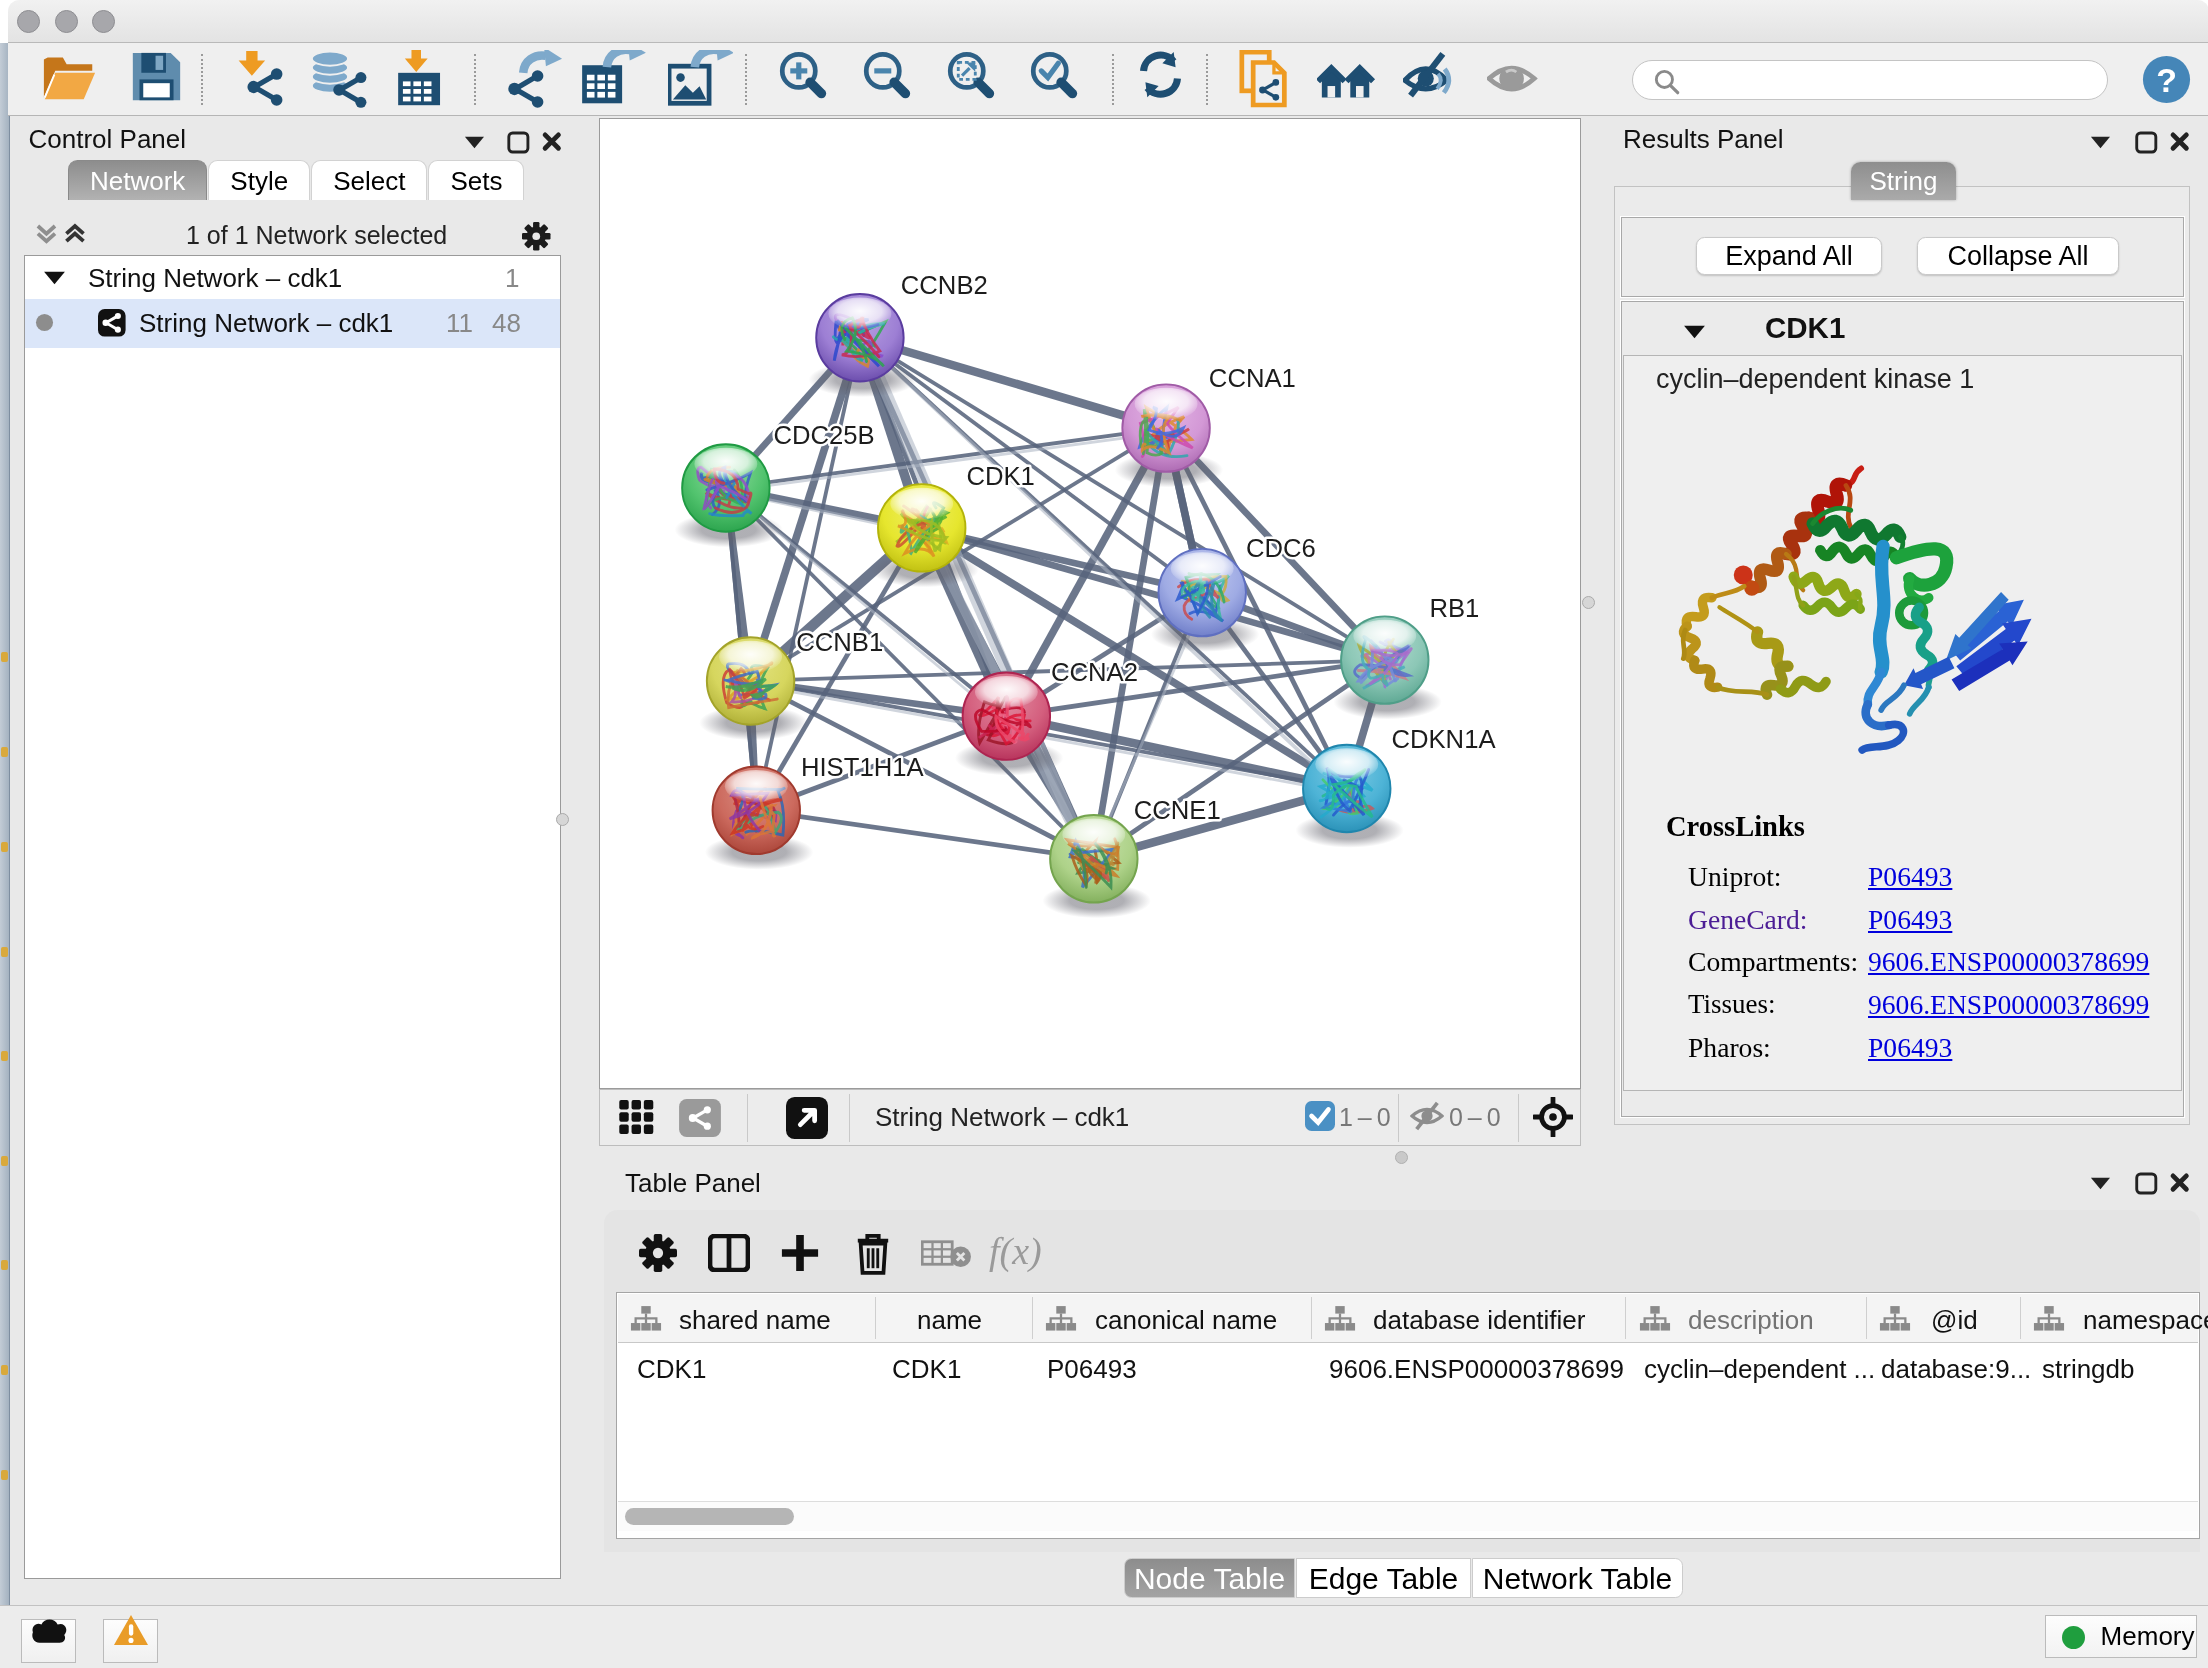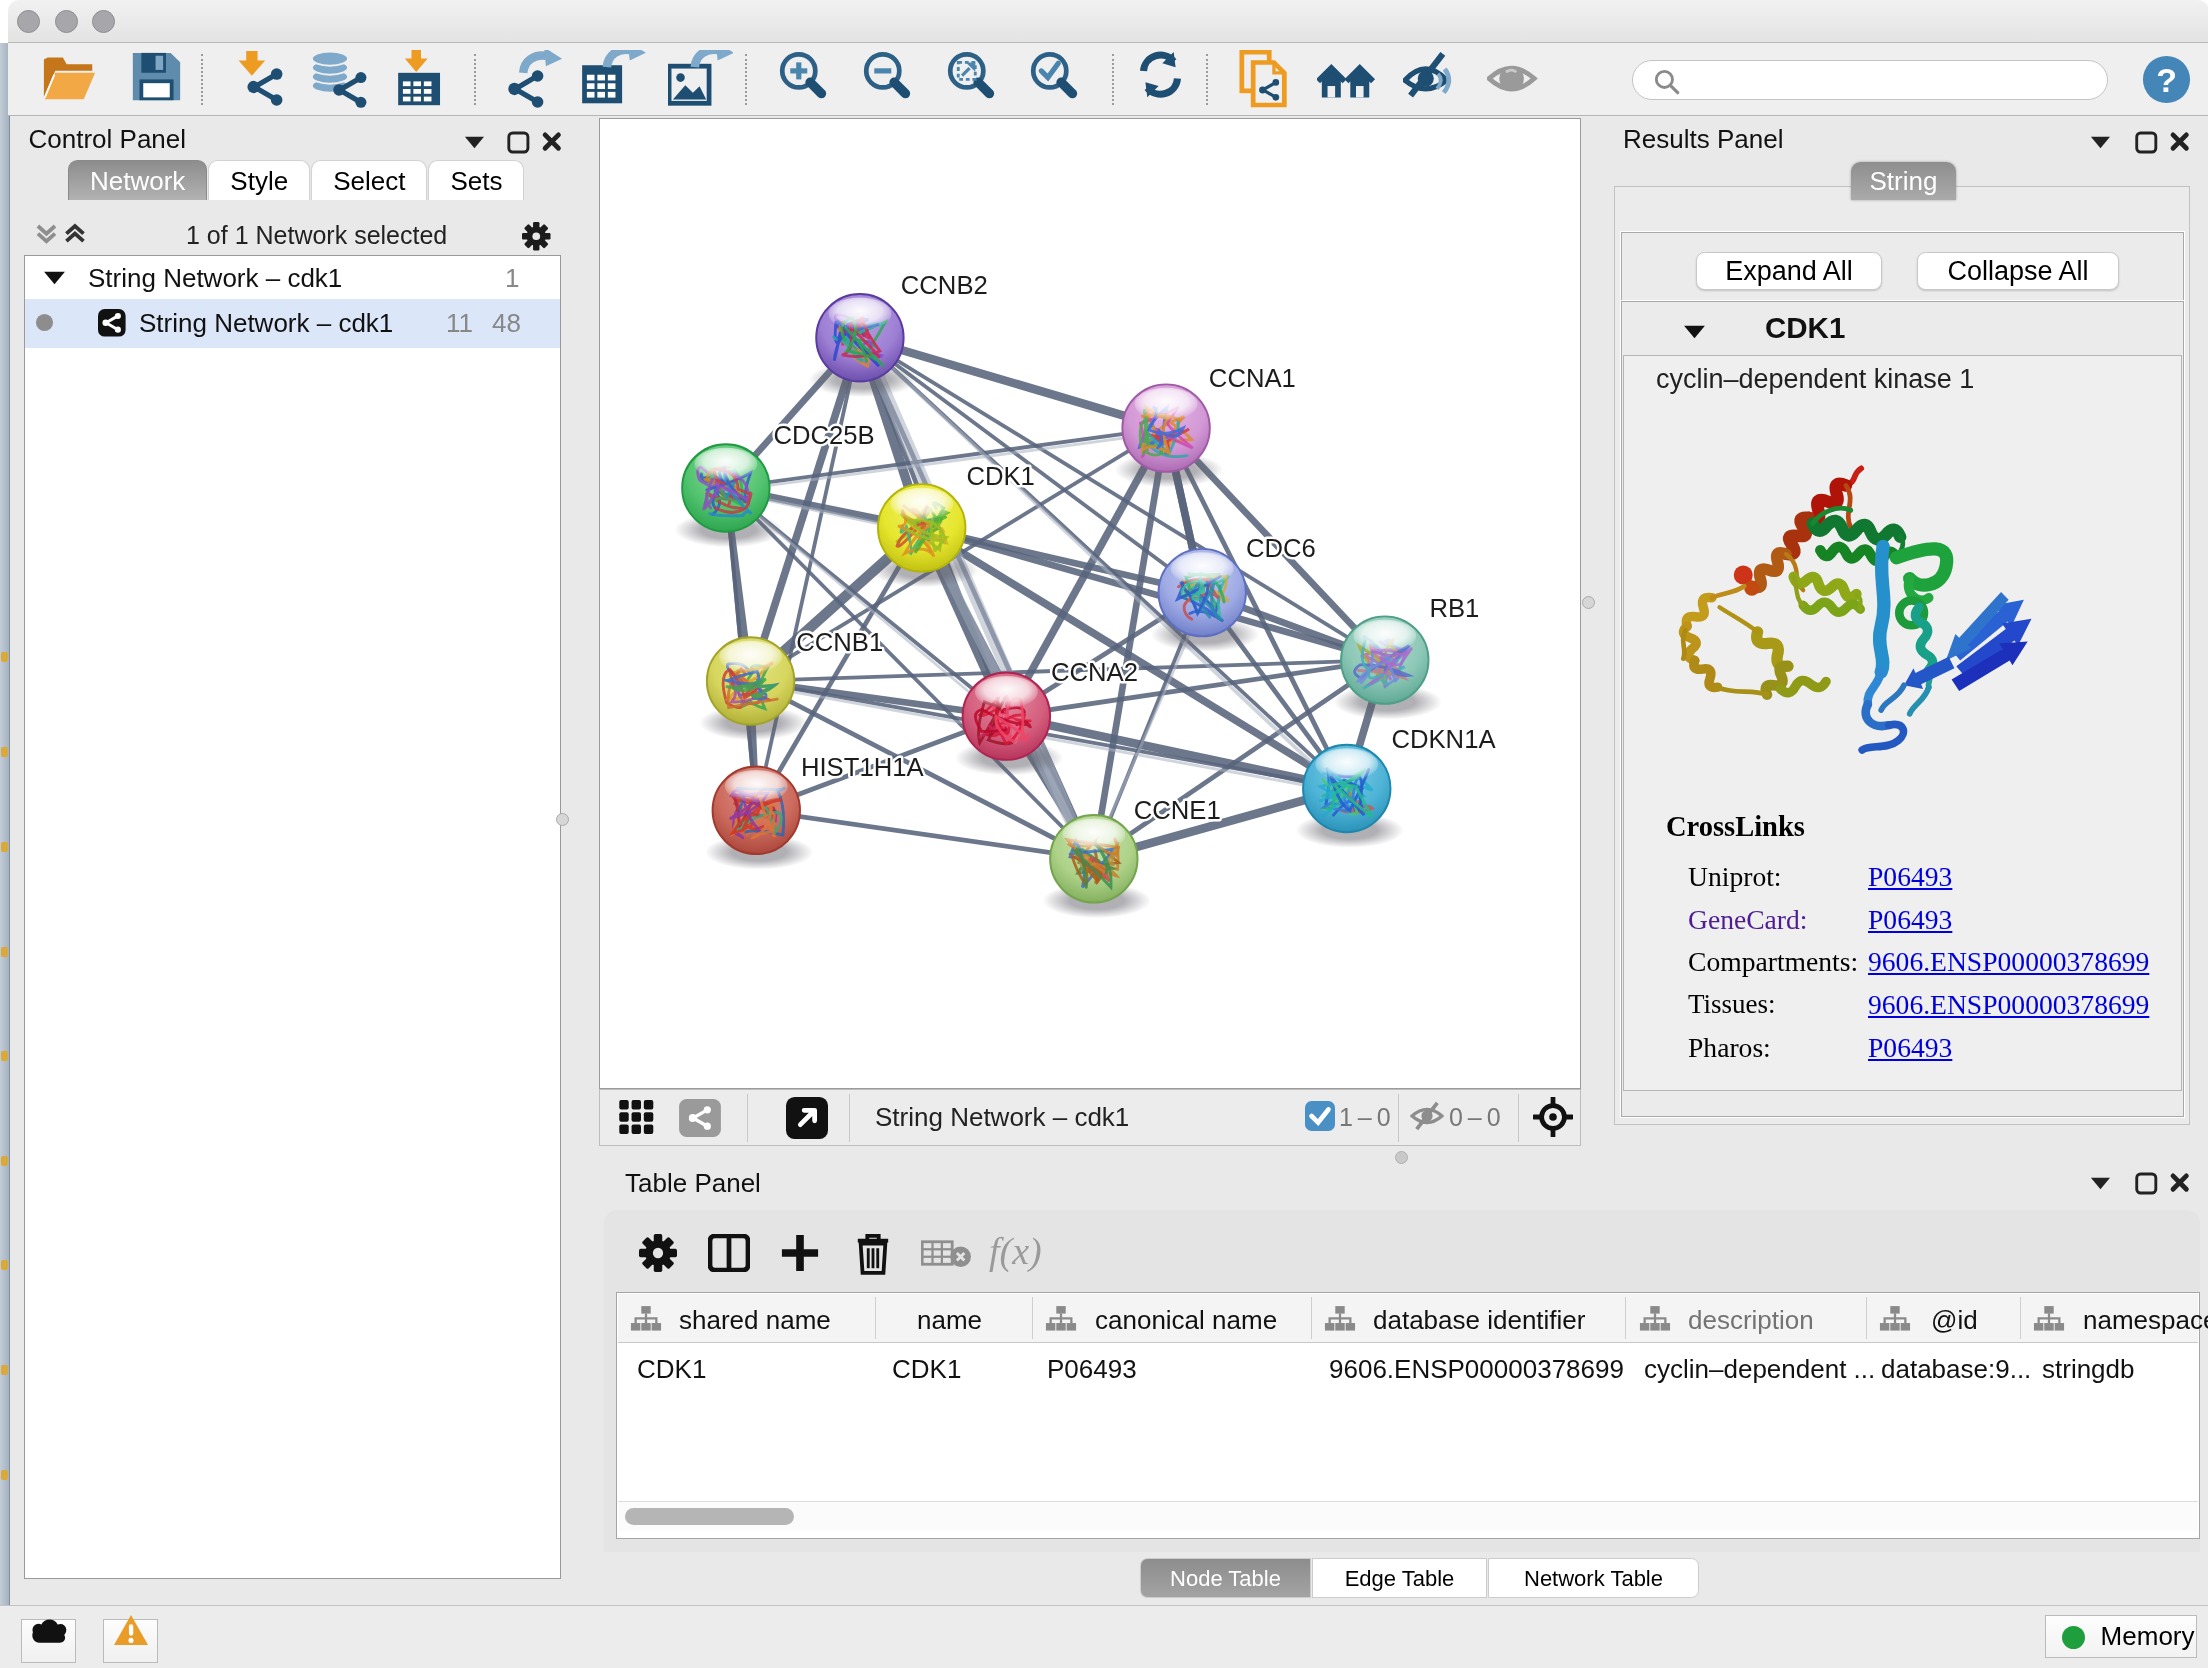--- a/index.html
+++ b/index.html
@@ -15,29 +15,29 @@
 .tab { display:inline-block; height:40px; line-height:40px; padding:0 21px; font-size:26px; background:#fff; color:#000; border:1px solid #d2d2d2; border-bottom:none; border-radius:9.5px 9.5px 0 0; margin-right:1px; vertical-align:bottom; }
 .tab.seltab { background:linear-gradient(#8d8d8d,#b2b2b2); color:#fff; border-color:#8a8a8a; }
 #cp-subtext { left:186px; top:221px; font-size:25px; color:#222; }
 #cp-list { left:24px; top:255px; width:537px; height:1324px; background:#fff; border:1.9px solid #9a9a9a; }
 .cprow2 { position:absolute; left:0; top:43px; width:100%; height:49px; background:#dbe6f9; }
 #netpanel { left:599px; top:118px; width:982px; height:971px; background:#fff; border:1.9px solid #9b9b9b; }
 #netstatus { left:599px; top:1089px; width:982px; height:57px; background:#ececec; border:1.9px solid #bdbdbd; }
 #rp-title { left:1623px; top:124px; font-size:26px; color:#111; }
 #rp-tab { left:1851px; top:162px; width:105px; height:38px; background:linear-gradient(#8e8e8e,#aaaaaa); border-radius:9.5px 9.5px 0 0; color:#fff; font-size:26px; text-align:center; line-height:38px; z-index:3; box-shadow:0 0 2.9px rgba(0,0,0,0.3);}
 #rp-outer { left:1614px; top:186px; width:576px; height:939px; background:#ebebeb; border:1.9px solid #c2c2c2; }
-#rp-btnbox { left:1621px; top:232px; width:563px; height:80px; border:1.9px solid #a8a8a8; background:#ebebeb; box-shadow:0 0 0 1px #fff; }
+#rp-btnbox { left:1621px; top:217px; width:563px; height:80px; border:1.9px solid #a8a8a8; background:#ebebeb; box-shadow:0 0 0 1px #fff; }
 .rbtn { position:absolute; top:19px; height:38px; background:#fff; border:1px solid #c9c9c9; border-radius:8.6px; font-size:27px; color:#000; text-align:center; line-height:36px; box-shadow:0 1px 1.9px rgba(0,0,0,0.18); }
 #rp-cdkbox { left:1621px; top:301px; width:563px; height:816px; border:1.9px solid #a8a8a8; background:#ebebeb; box-shadow:0 0 0 1px #fff; }
 #rp-white { left:1623px; top:355px; width:559px; height:736px; background:#efefef; border:1px solid #b5b5b5; }
 #tp-title { left:625px; top:1168px; font-size:26px; color:#111; }
 #tp-toolbox { left:604px; top:1210px; width:1596px; height:342px; background:#e4e4e4; border-radius:13.3px 13.3px 0 0; }
 #tp-table { left:616px; top:1292px; width:1584px; height:247px; background:#fff; border:1.9px solid #a5a5a5; }
 #tp-scroll { left:618px; top:1501px; width:1580px; height:30px; background:#fbfbfb; border-top:1px solid #ddd; }
-.seg { position:absolute; top:1558px; height:40px; line-height:40px; font-size:22px; text-align:center; background:#fff; color:#000; border:1px solid #ccc;margin-left:16px; }
+.seg { position:absolute; top:1558px; height:40px; line-height:40px; font-size:30px; text-align:center; background:#fff; color:#000; border:1px solid #ccc; }
 #statusbar { left:0; top:1605px; width:2208px; height:63px; background:#ececec; border-top:1.9px solid #c2c2c2; }
 .sbtn { position:absolute; top:13.3px; width:55px; height:44px; background:linear-gradient(#fdfdfd,#f0f0f0); border:1px solid #bbb; }
 #membtn { position:absolute; right:11.4px; top:8.6px; width:152px; height:43px; background:linear-gradient(#fdfdfd,#f2f2f2); border:1px solid #bbb; font-size:26px; line-height:41px; text-align:left; padding-left:55px;}
 </style></head>
 <body>
 <div class="abs" style="left:0; top:0; width:2208px; height:44px; background:#ffffff; z-index:0;"></div>
 <div id="leftstrip" class="abs">
     <div class="abs" style="left:1px; top:609px; width:6.7px; height:9.5px; background:#d9a93c; border-radius:1.9px;"></div>
     <div class="abs" style="left:1px; top:704px; width:6.7px; height:9.5px; background:#d9a93c; border-radius:1.9px;"></div>
     <div class="abs" style="left:1px; top:799px; width:6.7px; height:9.5px; background:#d9a93c; border-radius:1.9px;"></div>

